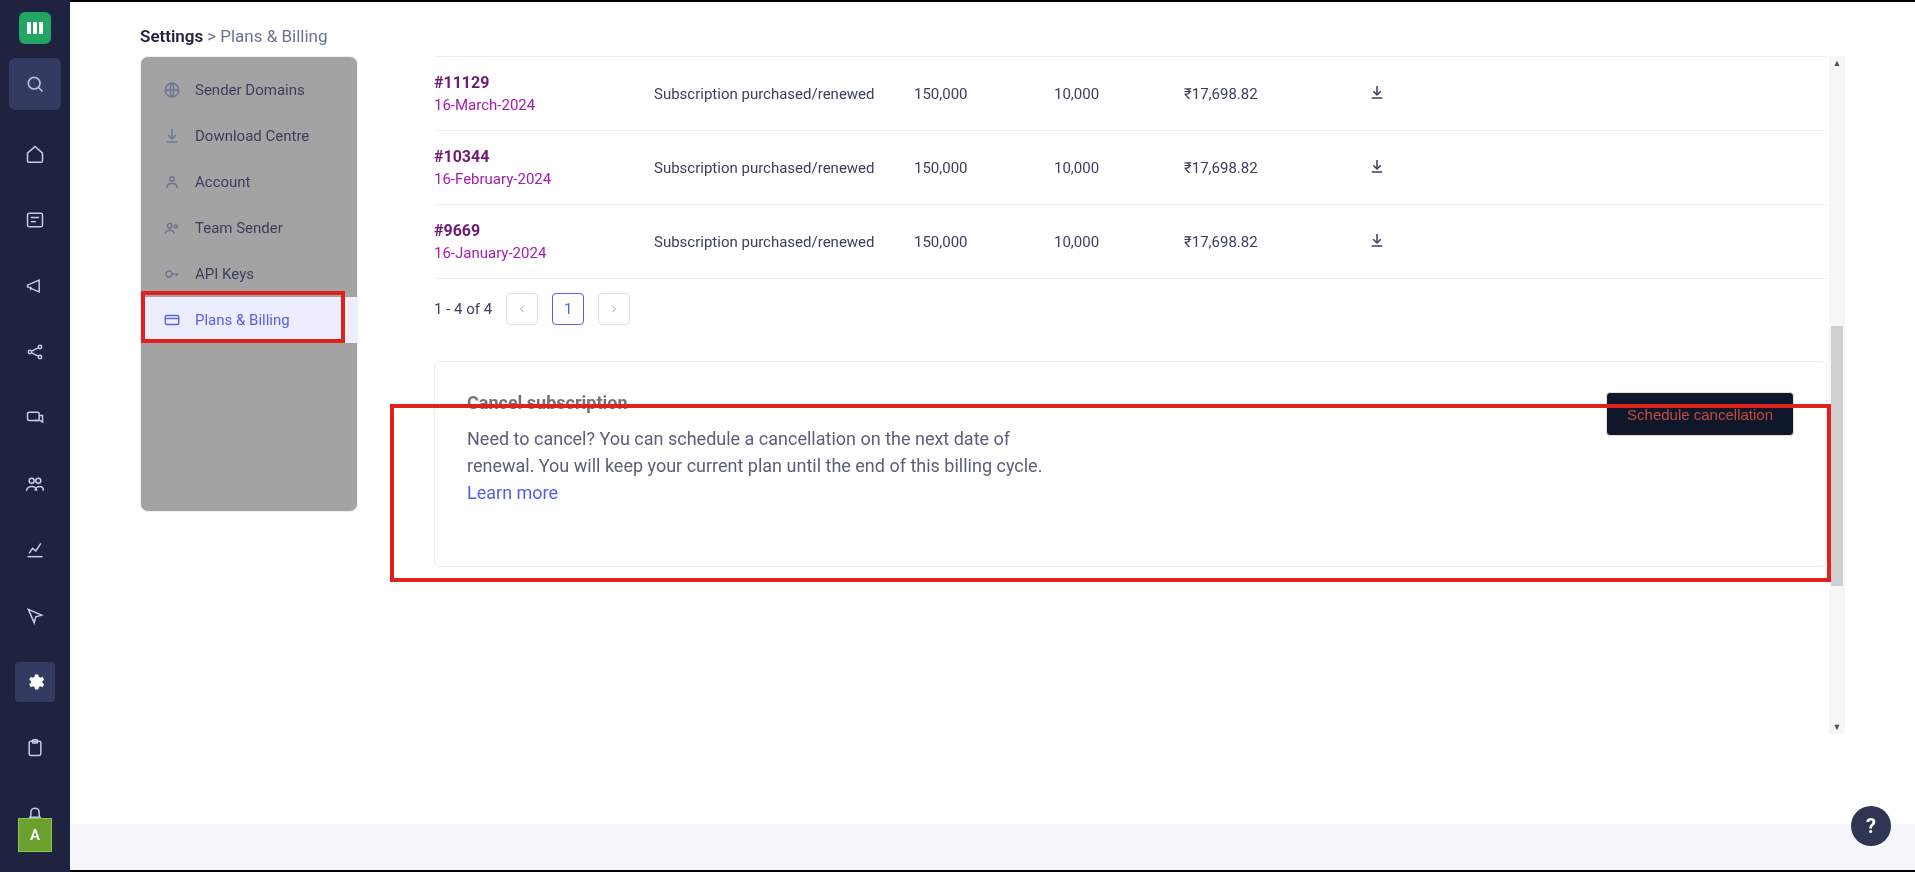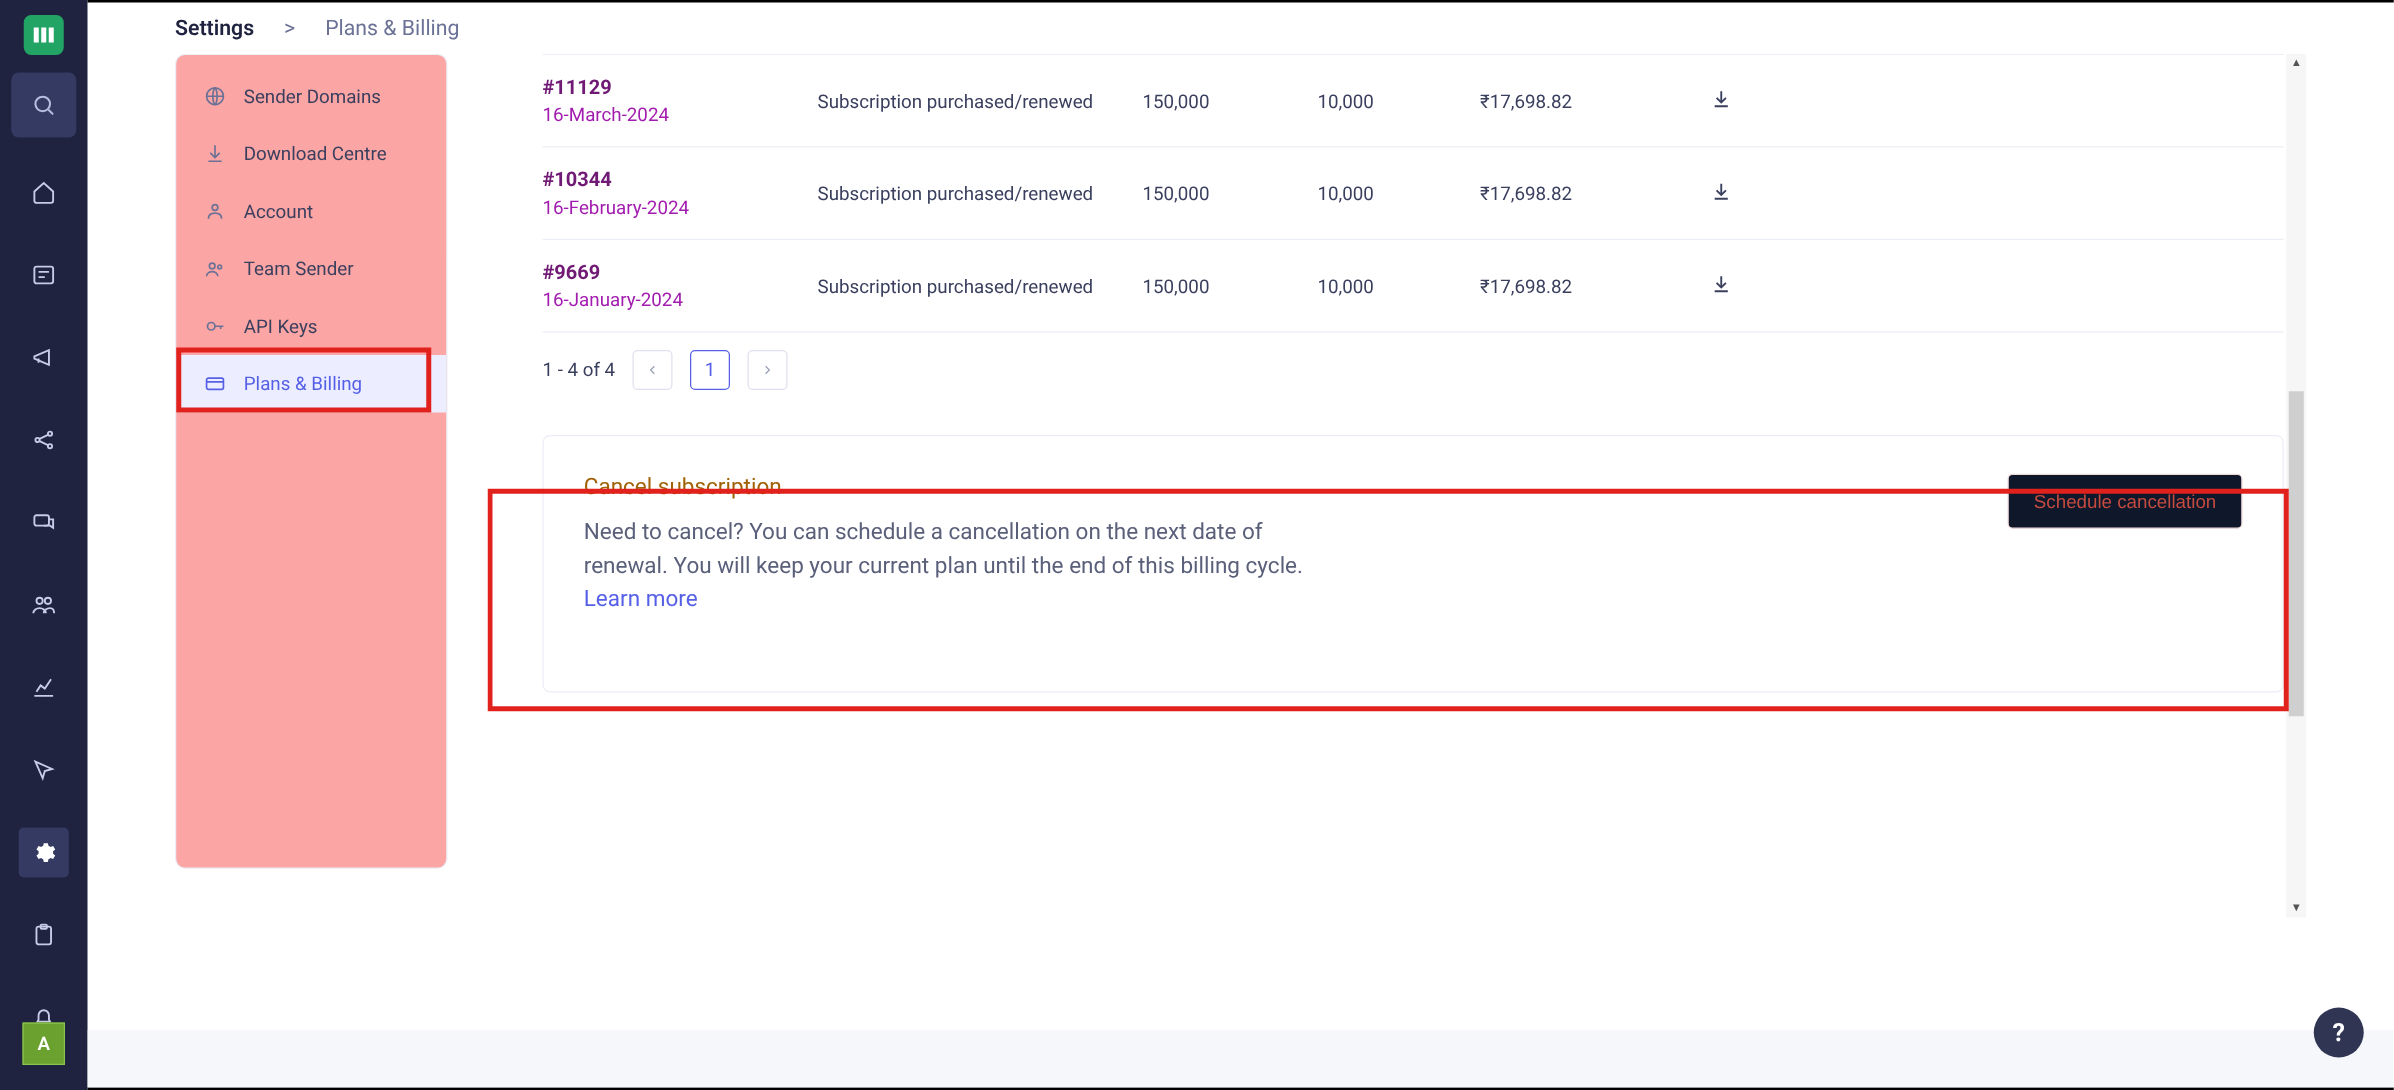--- a/index.html
+++ b/index.html
@@ -54,44 +54,44 @@
     display: flex;
     flex-direction: column;
     border-top: 2px solid #000;
     border-bottom: 2px solid #000;
     position: relative;
     overflow: hidden;
   }
 
   
   .breadcrumb {
-    padding: 11px 70px 10px;
+    padding: 24px 70px 10px;
     font-size: 17px;
-    display:flex; align-items:center; gap:24px;
+    display:flex; align-items:center; gap:4px;
     color:#1f2340; font-weight:600;
   }
   .breadcrumb .sep { color: #6b7296; font-weight:400; }
   .breadcrumb .current { color:#6b7296; font-weight:400; }
 
   .content-row {
     display:flex;
     flex:1;
     padding: 0 70px 30px;
     gap: 32px;
     overflow: hidden;
   }
 
   
   .sidebar-card {
     width: 218px;
-    background:#fca5a5;
+    background:#a3a3a3;
     border:1px solid #eceef6;
     border-radius:8px;
     padding: 10px 0 0 0;
-    height: 652px;
+    height: 456px;
     position: relative;
   }
   .side-item {
     display:flex; align-items:center; gap:14px;
     padding: 14px 22px;
     font-size: 15px;
     color:#3a3f5e;
     cursor:pointer;
     position: relative;
   }
@@ -161,21 +161,21 @@
   }
   .pagination .btn.page { color:#5660e7; border-color:#5660e7; }
 
   
   .cancel-card {
     border:1px solid #eceef6;
     border-radius:6px;
     padding: 30px 32px 60px;
     display:flex; justify-content:space-between; gap:40px;
   }
-  .cancel-card h3 { font-size:18px; font-weight:400; color:#a16207; margin-bottom:12px;}
+  .cancel-card h3 { font-size:18px; font-weight:700; color:#737373; margin-bottom:12px;}
   .cancel-card p { font-size:18px; color:#5a5f7a; line-height:1.5; max-width:600px;}
   .cancel-card a.learn { color:#5660e7; text-decoration:none; }
   .cancel-btn {
     border:1px solid #efdada;
     color:#c44b3f;
     background:#0f172a;
     padding:10px 20px;
     font-size:15px;
     border-radius:4px;
     height:44px;

